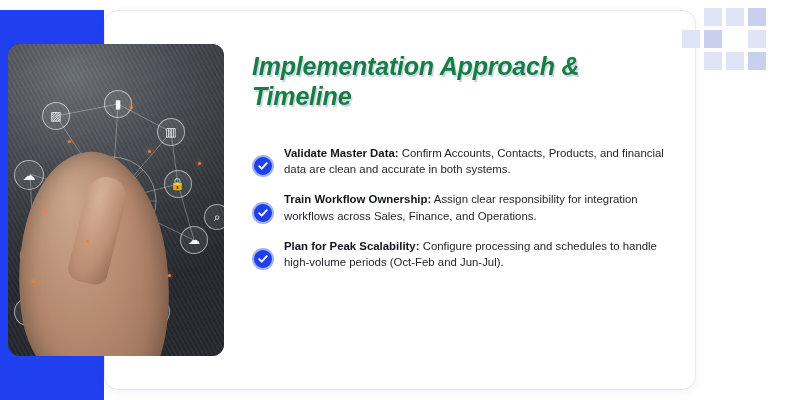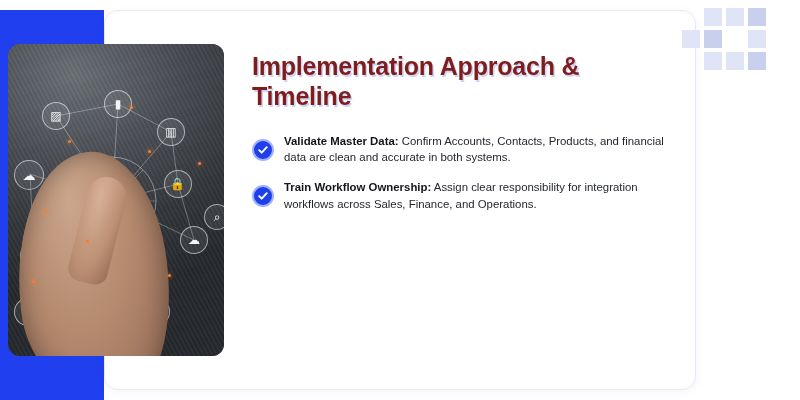--- a/index.html
+++ b/index.html
@@ -116,30 +116,31 @@
   
   .content {
     position: absolute;
     left: 252px; top: 52px;
     width: 430px;
   }
   h1.title {
     font-size: 25px;
     line-height: 1.18;
     font-weight: bold;
-    color: #7f1d1d;
+    color: #15803d;
     letter-spacing: -0.2px;
     text-shadow: 1.5px 1.5px 0 rgba(150,160,230,.45);
-    margin-bottom: 22px;
+    margin-bottom: 34px;
     max-width: 420px;
+    font-style: italic;
   }
   ul.bullets { list-style: none; }
   ul.bullets li {
     display: flex;
-    align-items: center;
+    align-items: flex-end;
     margin-bottom: 14px;
     margin-top: 12px;
   }
   .check {
     flex: 0 0 auto;
     width: 22px; height: 22px;
     margin-right: 10px;
     margin-top: 1px;
     border-radius: 50%;
     background: #1f3fe8;
@@ -250,16 +251,24 @@
         <span class="btxt"><b>Validate Master Data:</b><span> Confirm Accounts, Contacts, Products, and financial data are clean and accurate in both systems.</span></span>
       </li>
       <li>
         <span class="check">
           <svg width="12" height="12" viewBox="0 0 12 12">
               <path d="M2.2 6.2 L4.7 8.7 L9.8 3.2" fill="none" stroke="#ffffff" stroke-width="1.9" stroke-linecap="round" stroke-linejoin="round"></path>
             </svg>
         </span>
         <span class="btxt"><b>Train Workflow Ownership:</b><span> Assign clear responsibility for integration workflows across Sales, Finance, and Operations.</span></span>
       </li>
+      <li>
+        <span class="check">
+          <svg width="12" height="12" viewBox="0 0 12 12">
+              <path d="M2.2 6.2 L4.7 8.7 L9.8 3.2" fill="none" stroke="#ffffff" stroke-width="1.9" stroke-linecap="round" stroke-linejoin="round"></path>
+            </svg>
+        </span>
+        <span class="btxt"><b>Plan for Peak Scalability:</b><span> Configure processing and schedules to handle high-volume periods (Oct-Feb and Jun-Jul).</span></span>
+      </li>
     </ul>
   </div>
 
 </div>
 
 </body></html>

